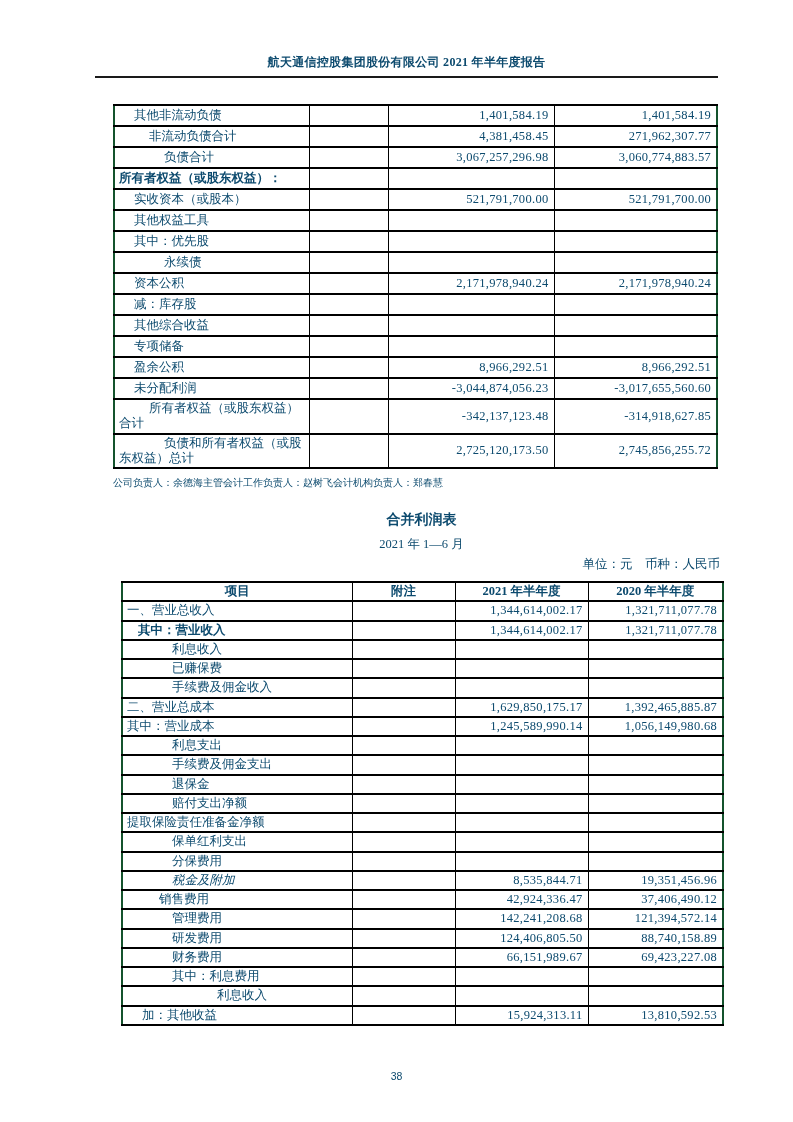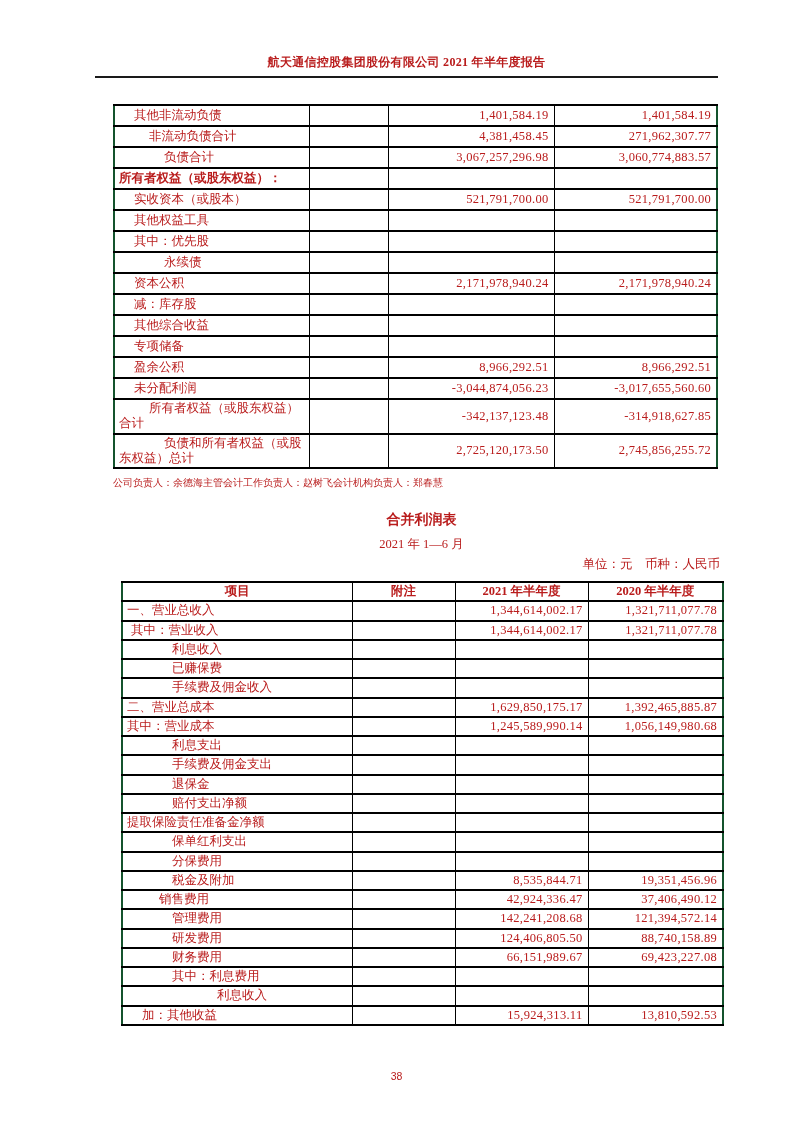--- a/index.html
+++ b/index.html
@@ -1,19 +1,19 @@
 <!DOCTYPE html>
 <html><head>
 <meta charset="utf-8">
 <style>
   html,body{margin:0;padding:0;background:#fff;}
   .sheet{
     position:relative;
     width:793px;height:1122px;
-    background:#fff;color:#b91c1c;
+    background:#fff;color:#0c4a6e;
     font-family:"Liberation Serif","DejaVu Serif",serif;
     overflow:hidden;
   }
   
   .page-header{
     position:absolute;top:54px;left:95px;width:623px;
     text-align:center;font-size:12px;font-weight:bold;letter-spacing:.3px;
   }
   .header-rule{
     position:absolute;top:76px;left:95px;width:623px;height:0;
@@ -185,21 +185,21 @@
         </tr>
       </tbody>
       <tbody>
           <tr>
             <td class="lbl" style="padding-left: 4px;">一、营业总收入</td>
             <td class="note"></td>
             <td class="val">1,344,614,002.17</td>
             <td class="val">1,321,711,077.78</td>
           </tr>
           <tr>
-            <td class="lbl" style="padding-left: 8px;">其中：营业收入</td>
+            <td class="lbl" style="padding-left: 15px; font-weight: bold;">其中：营业收入</td>
             <td class="note"></td>
             <td class="val">1,344,614,002.17</td>
             <td class="val">1,321,711,077.78</td>
           </tr>
           <tr>
             <td class="lbl" style="padding-left: 49px;">利息收入</td>
             <td class="note"></td>
             <td class="val"></td>
             <td class="val"></td>
           </tr>
@@ -263,21 +263,21 @@
             <td class="val"></td>
             <td class="val"></td>
           </tr>
           <tr>
             <td class="lbl" style="padding-left: 49px;">分保费用</td>
             <td class="note"></td>
             <td class="val"></td>
             <td class="val"></td>
           </tr>
           <tr>
-            <td class="lbl" style="padding-left: 49px;">税金及附加</td>
+            <td class="lbl" style="padding-left: 49px; font-style: italic;">税金及附加</td>
             <td class="note"></td>
             <td class="val">8,535,844.71</td>
             <td class="val">19,351,456.96</td>
           </tr>
           <tr>
             <td class="lbl" style="padding-left: 36px;">销售费用</td>
             <td class="note"></td>
             <td class="val">42,924,336.47</td>
             <td class="val">37,406,490.12</td>
           </tr>

